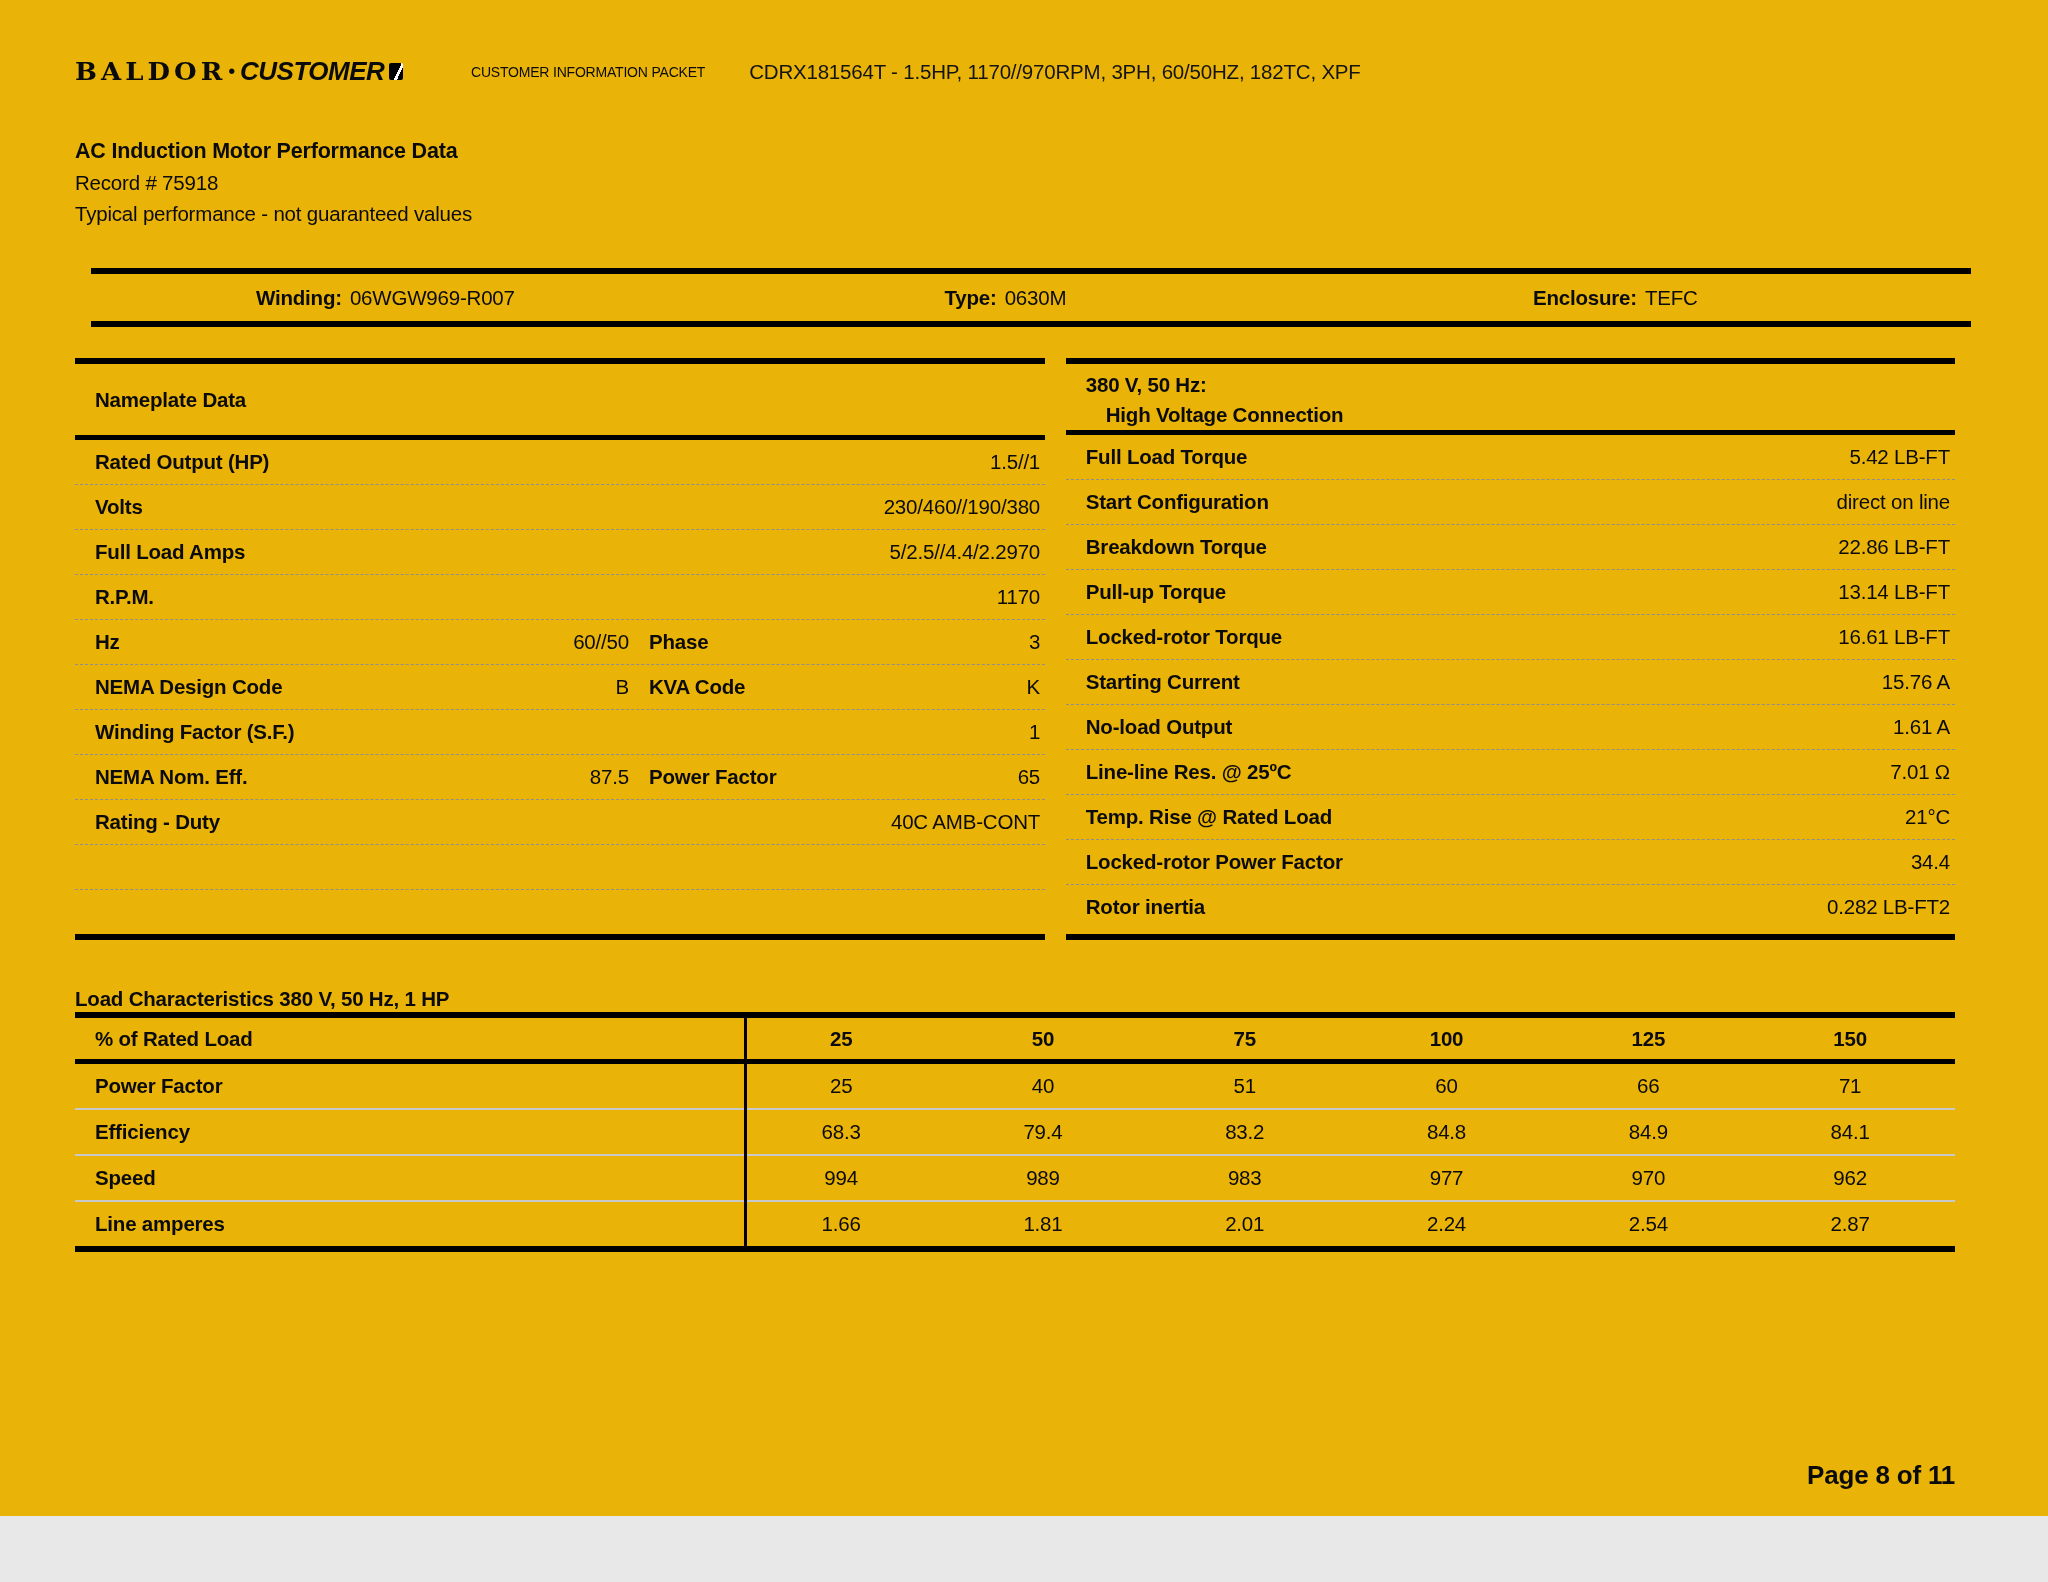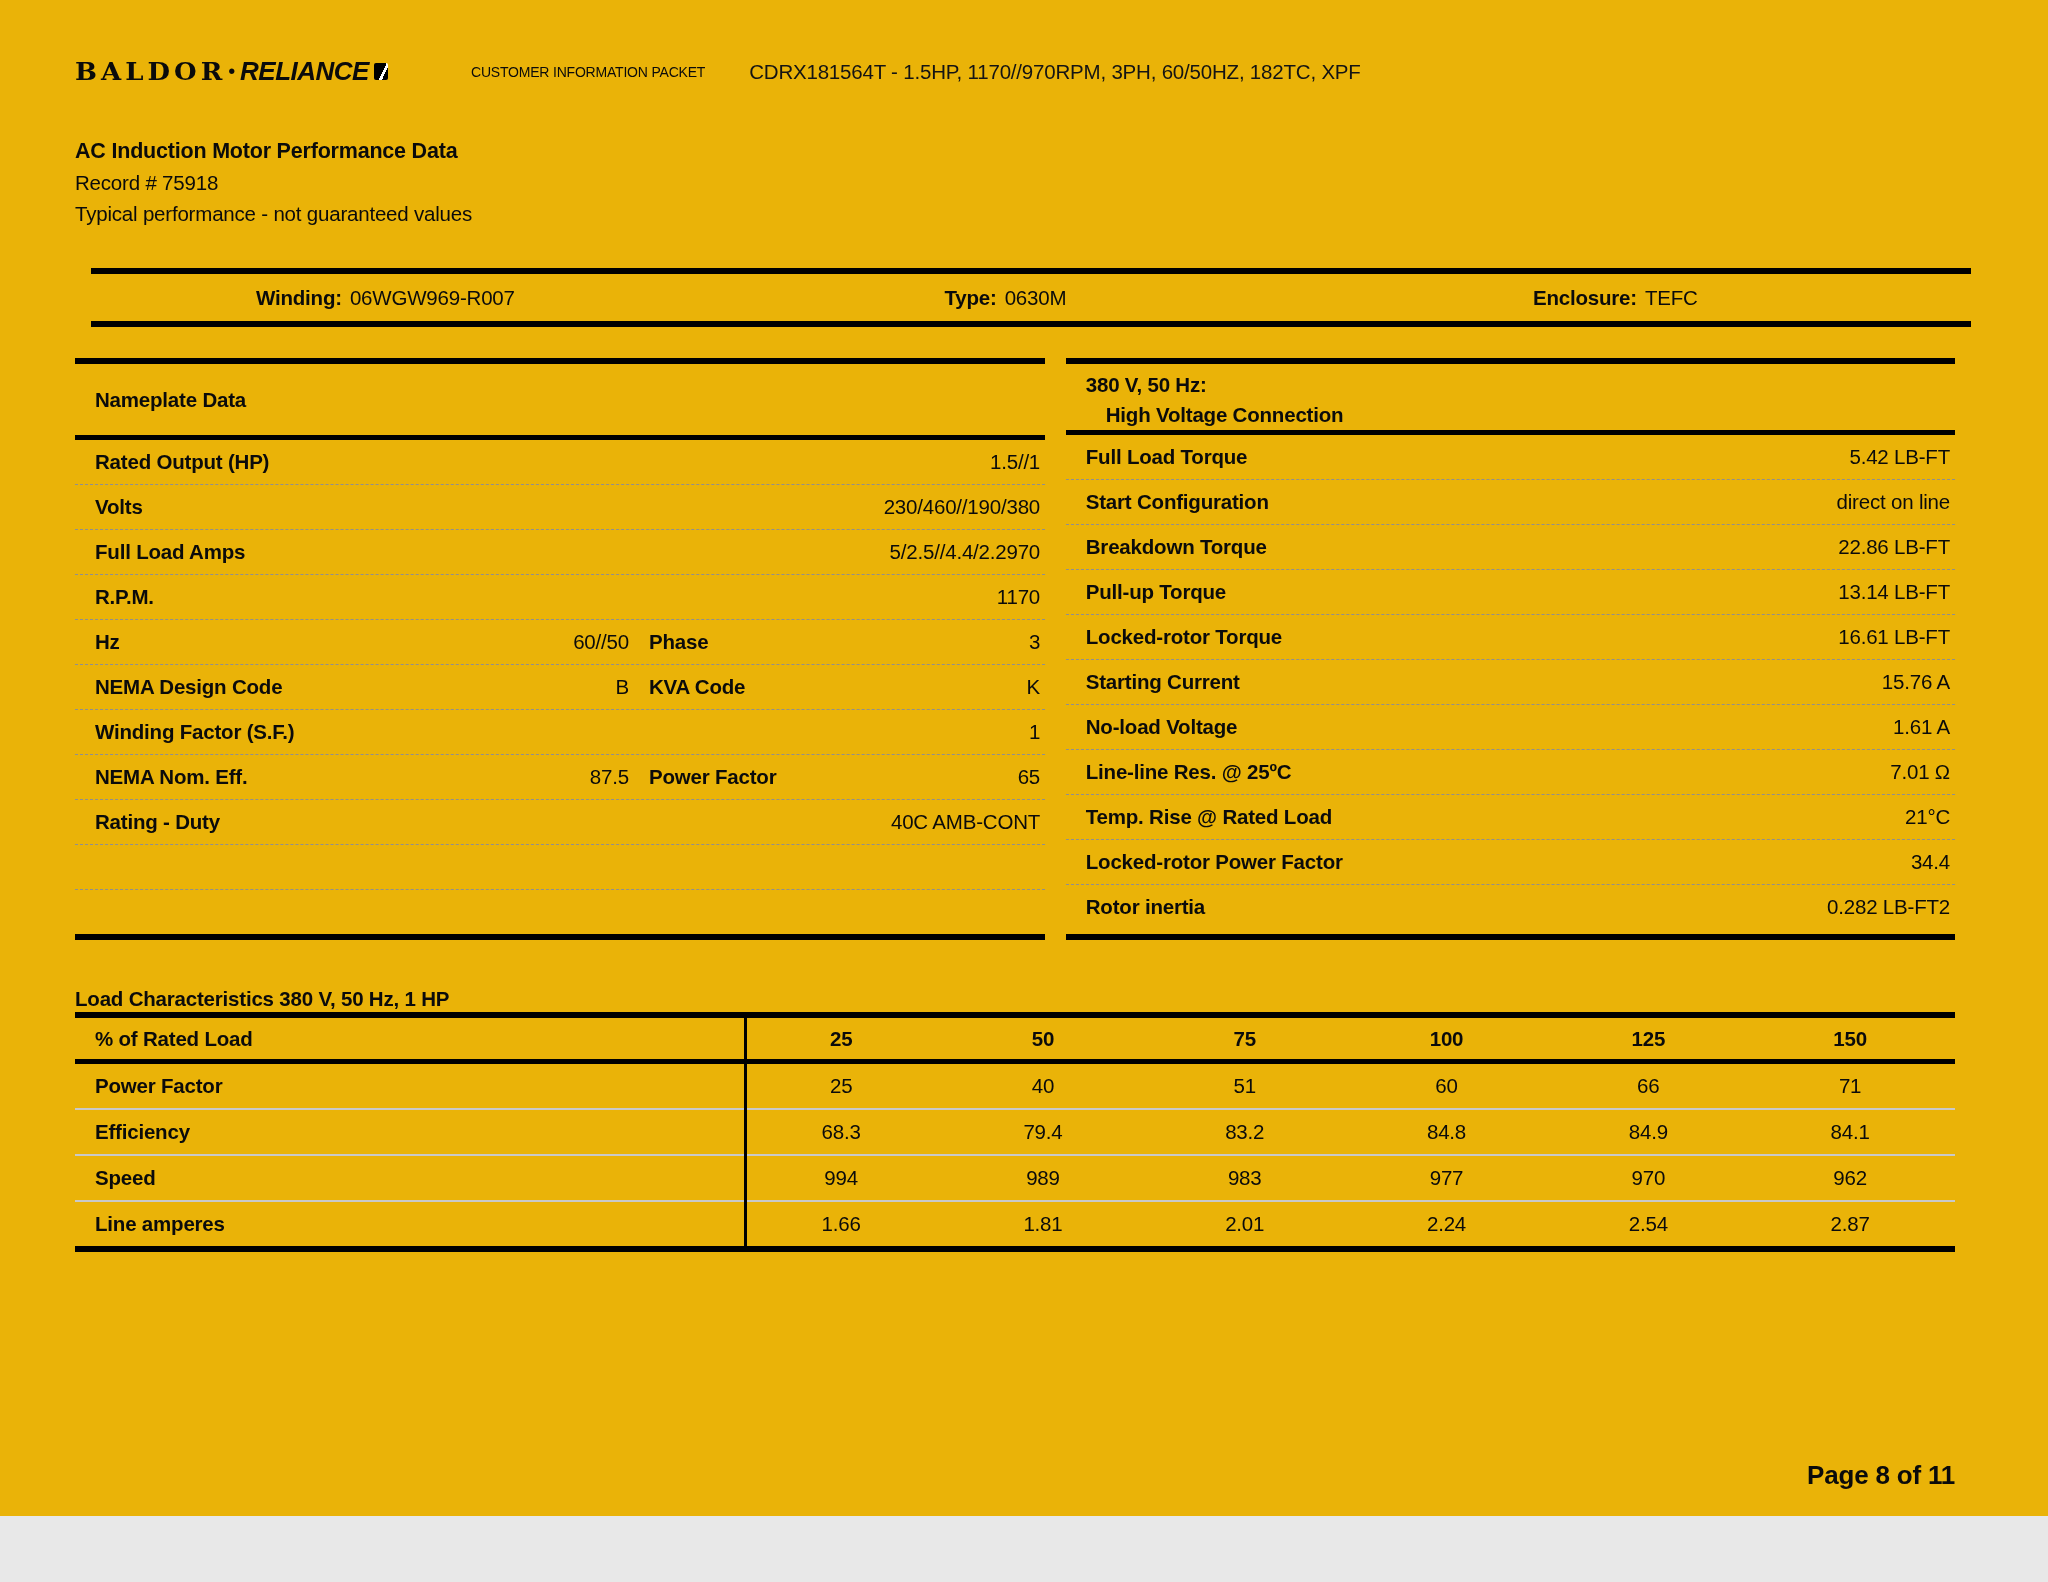--- a/index.html
+++ b/index.html
@@ -75,21 +75,21 @@
 </head>
 <body>
 
 <div class="page">
   <div class="content">
 
     <header class="doc-header">
       <div class="logo">
         <span class="logo-baldor">BALDOR</span>
         <span class="logo-dot">•</span>
-        <span class="logo-reliance">RELIANCE</span>
+        <span class="logo-reliance">CUSTOMER</span>
         <span class="logo-mark"></span>
       </div>
       <div class="packet-label">CUSTOMER INFORMATION PACKET</div>
       <div class="model-line">CDRX181564T - 1.5HP, 1170//970RPM, 3PH, 60/50HZ, 182TC, XPF</div>
     </header>
 
     <section class="title-block">
       <h1 class="doc-title">AC Induction Motor Performance Data</h1>
       <div class="record-line">Record # 75918</div>
       <div class="note-line">Typical performance - not guaranteed values</div>
@@ -225,21 +225,21 @@
             </div>
             <div class="conn-row">
               <span class="conn-label">Locked-rotor Torque</span>
               <span class="conn-val">16.61 LB-FT</span>
             </div>
             <div class="conn-row">
               <span class="conn-label">Starting Current</span>
               <span class="conn-val">15.76 A</span>
             </div>
             <div class="conn-row">
-              <span class="conn-label">No-load Voltage</span>
+              <span class="conn-label">No-load Output</span>
               <span class="conn-val">1.61 A</span>
             </div>
             <div class="conn-row">
               <span class="conn-label">Line-line Res. @ 25ºC</span>
               <span class="conn-val">7.01 Ω</span>
             </div>
             <div class="conn-row">
               <span class="conn-label">Temp. Rise @ Rated Load</span>
               <span class="conn-val">21°C</span>
             </div>

